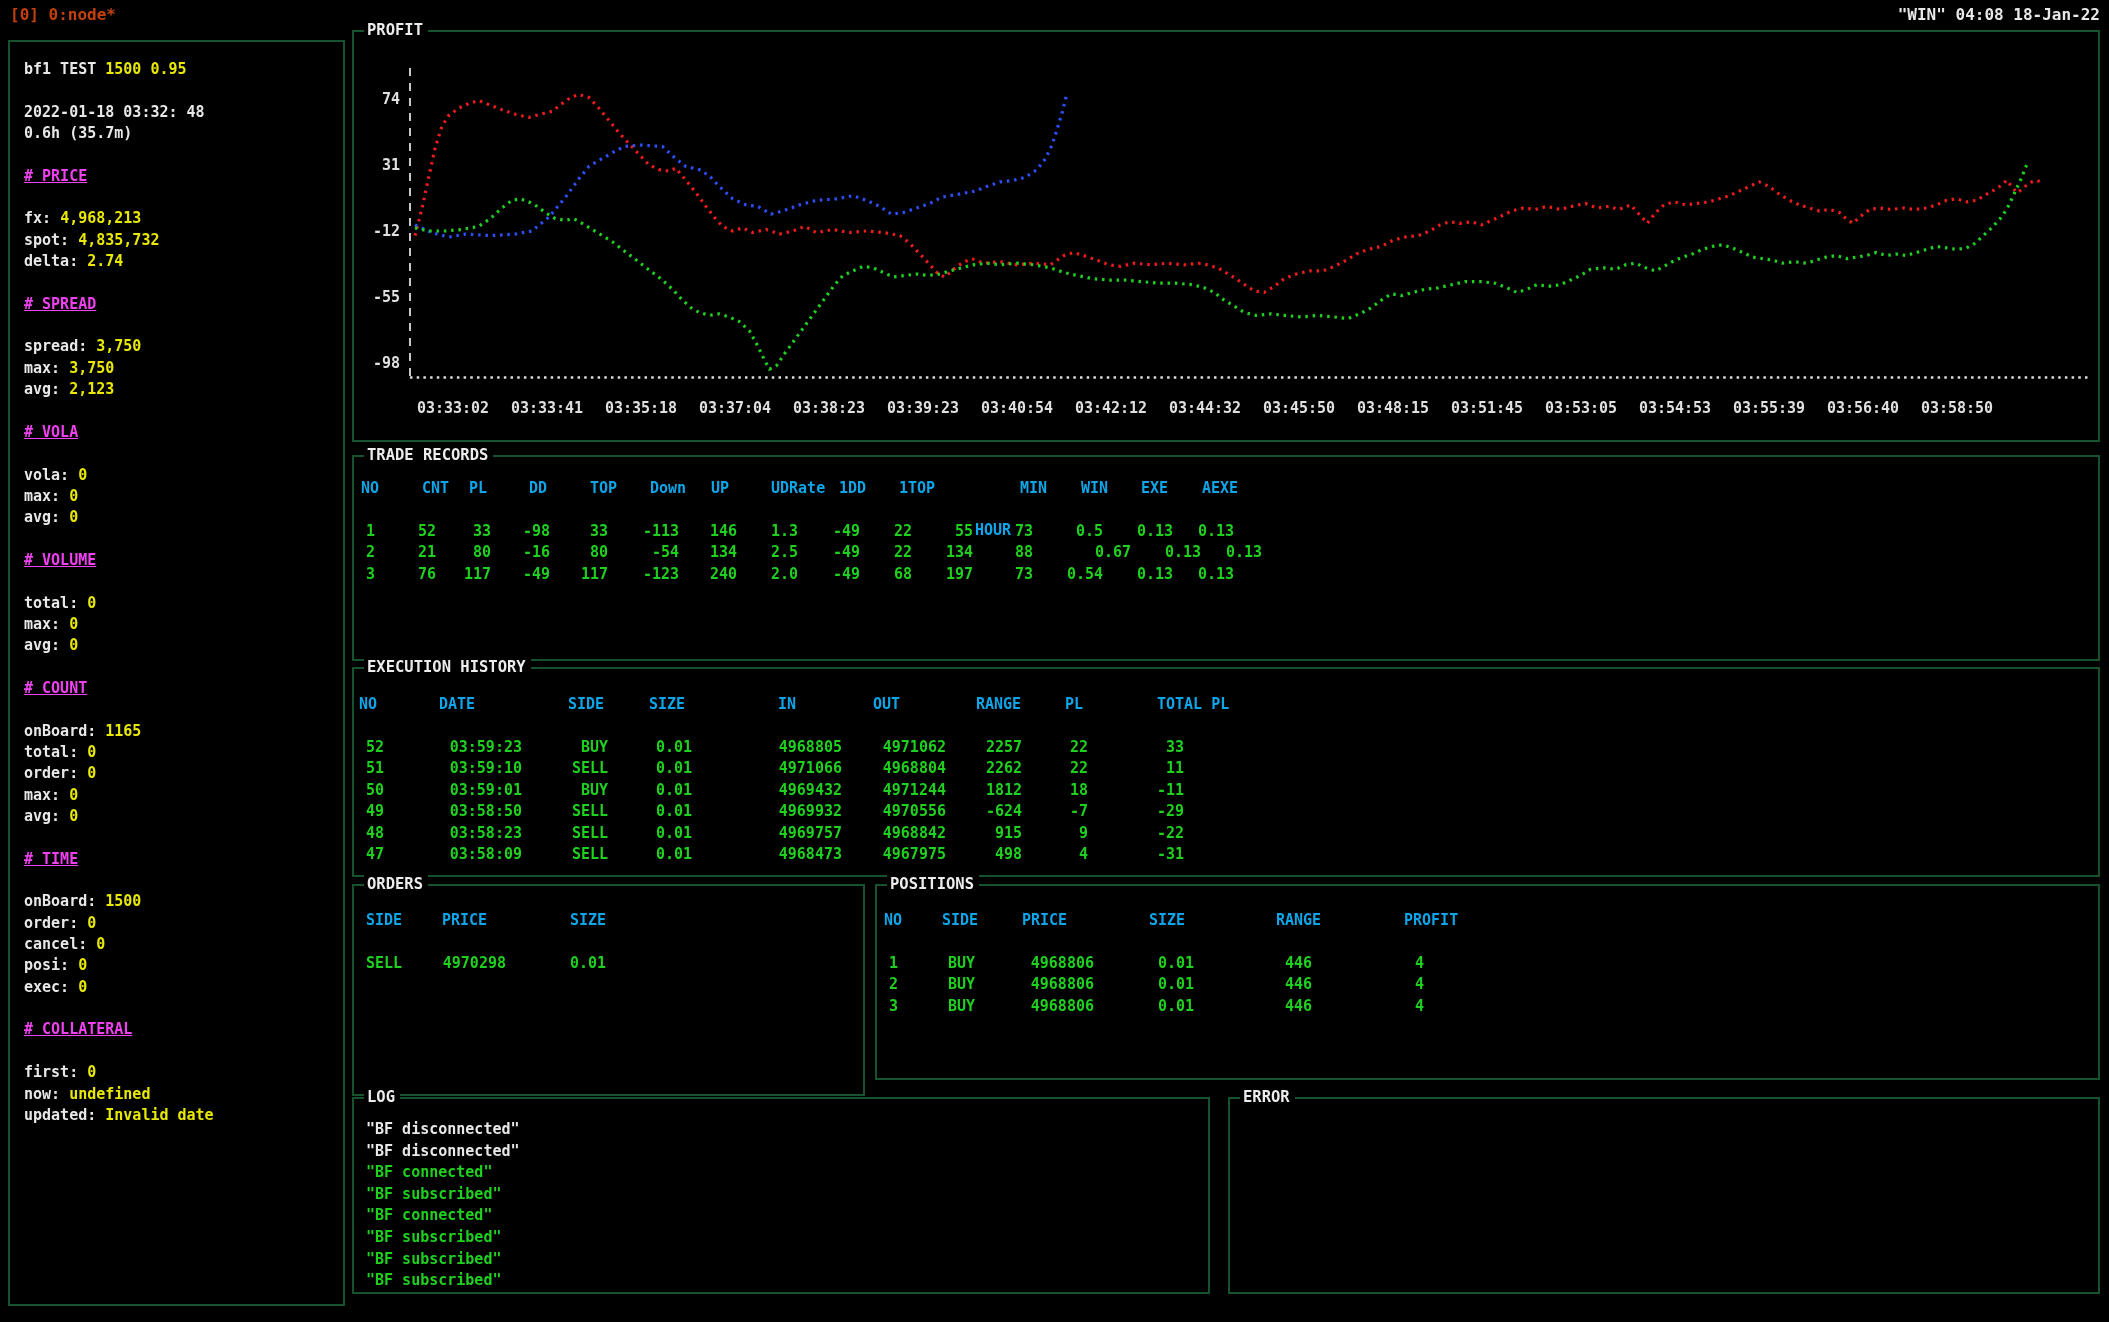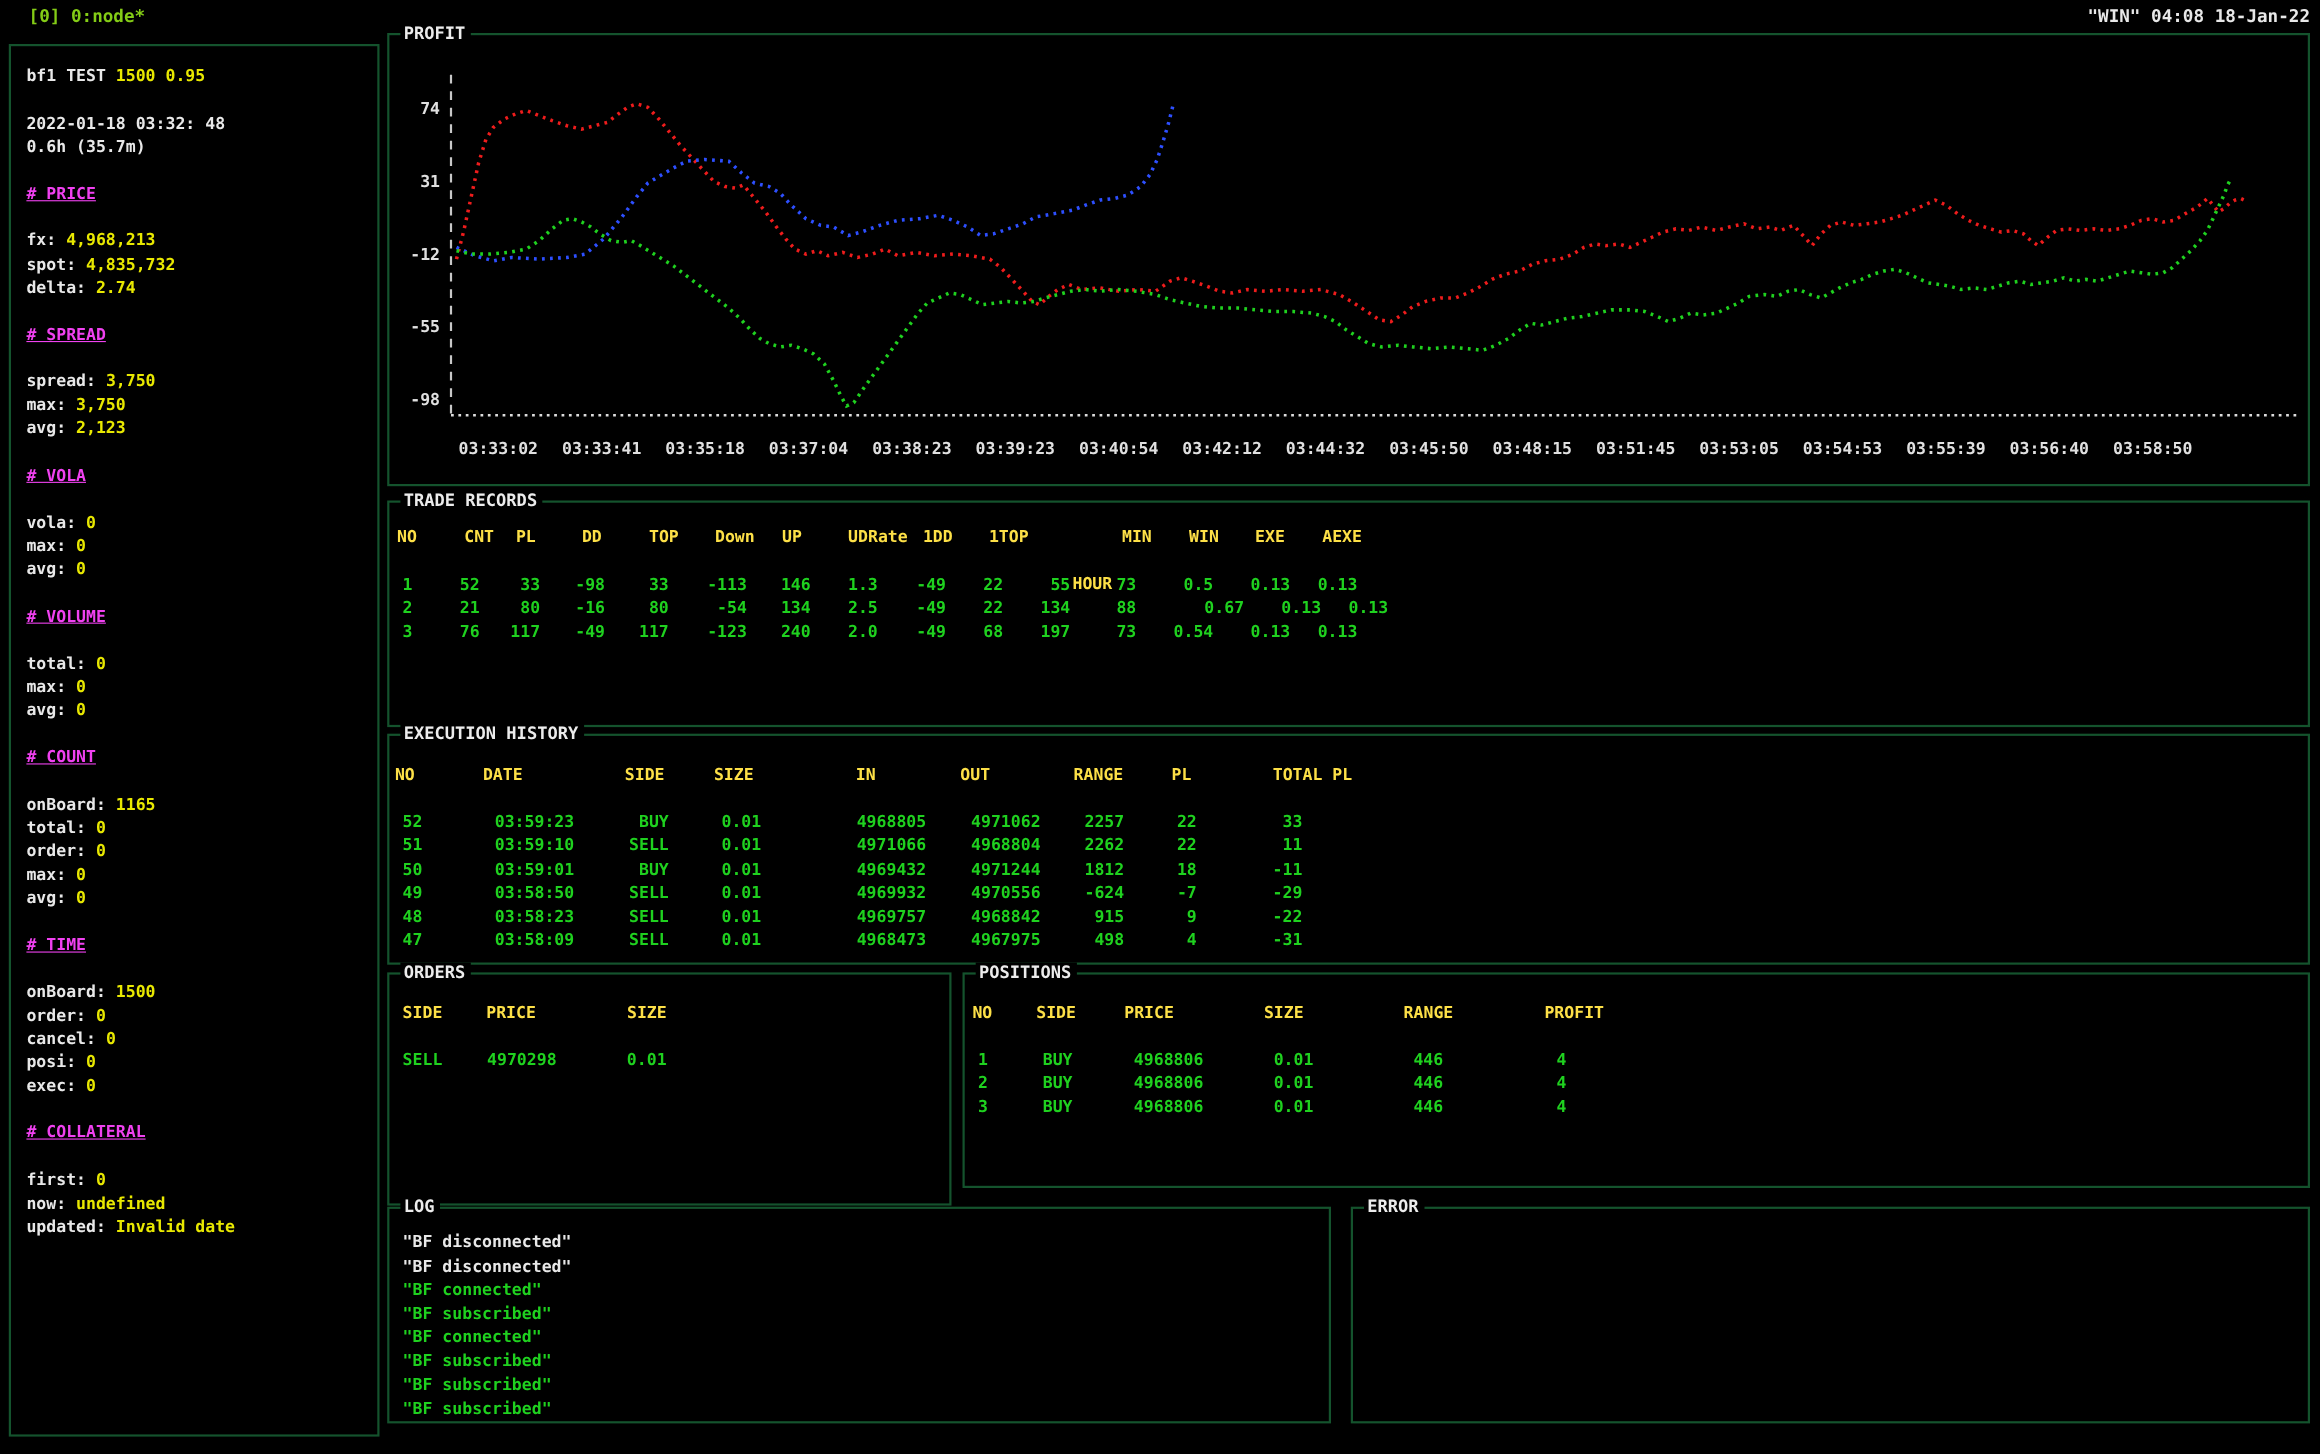--- a/index.html
+++ b/index.html
@@ -1,20 +1,20 @@
 <!DOCTYPE html>
 <html><head>
 <meta charset="utf-8">
 <style>
   html,body{margin:0;padding:0;background:#000;}
   #screen{position:relative;width:2109px;height:1322px;background:#000;overflow:hidden;
           font-family:"DejaVu Sans Mono",monospace;font-weight:700;}
   
   #statusbar{position:absolute;left:0;top:0;width:100%;height:30px;}
-  #statusbar .left{position:absolute;left:26px;top:5px;color:#84cc16;font-size:16px;white-space:pre;}
+  #statusbar .left{position:absolute;left:10px;top:5px;color:#c2410c;font-size:16px;white-space:pre;}
   #statusbar .right{position:absolute;right:9px;top:5px;color:#e8e8e8;font-size:16px;white-space:pre;}
   
   .panel{position:absolute;border:2px solid #14532d;background:#000;box-sizing:border-box;}
   .ptitle{position:absolute;top:-11px;left:10px;background:#000;padding:0 5px 0 3px;color:#ececec;font-size:15.5px;white-space:pre;}
   #sidebar-panel{left:8px;top:40px;width:337px;height:1266px;}
   #profit-panel{left:352px;top:30px;width:1748px;height:412px;}
   #trade-panel{left:352px;top:455px;width:1748px;height:206px;}
   #exec-panel{left:352px;top:667px;width:1748px;height:210px;}
   #orders-panel{left:352px;top:884px;width:513px;height:212px;}
   #positions-panel{left:875px;top:884px;width:1225px;height:196px;}
@@ -22,21 +22,21 @@
   #error-panel{left:1228px;top:1097px;width:872px;height:197px;}
   .pcontent{position:absolute;left:0;top:0;right:0;bottom:0;}
   
   #sidebar-lines{position:absolute;left:14px;top:17px;right:4px;}
   .sb-line{height:21.35px;line-height:21.35px;font-size:15px;white-space:pre;}
   .lbl{color:#e8e8e8;}
   .val{color:#e8e800;}
   .section{color:#f041f0;text-decoration:underline;}
   
   .thead{position:absolute;left:0;right:0;height:21px;}
-  .thead span{position:absolute;top:0;color:#fde047;font-size:15px;white-space:pre;}
+  .thead span{position:absolute;top:0;color:#0ea5e9;font-size:15px;white-space:pre;}
   .trows{position:absolute;left:12px;right:0;}
   .trow{display:flex;height:21.4px;line-height:21.4px;color:#1fd11f;font-size:15px;}
   .cell{display:inline-block;text-align:right;white-space:pre;overflow:visible;}
   .cell.l{text-align:left;}
   
   #log-lines{position:absolute;left:12px;top:20px;right:4px;}
   .log-line{height:21.6px;line-height:21.6px;font-size:15px;white-space:pre;}
   .log-white{color:#e8e8e8;}
   .log-green{color:#1fd11f;}
   

